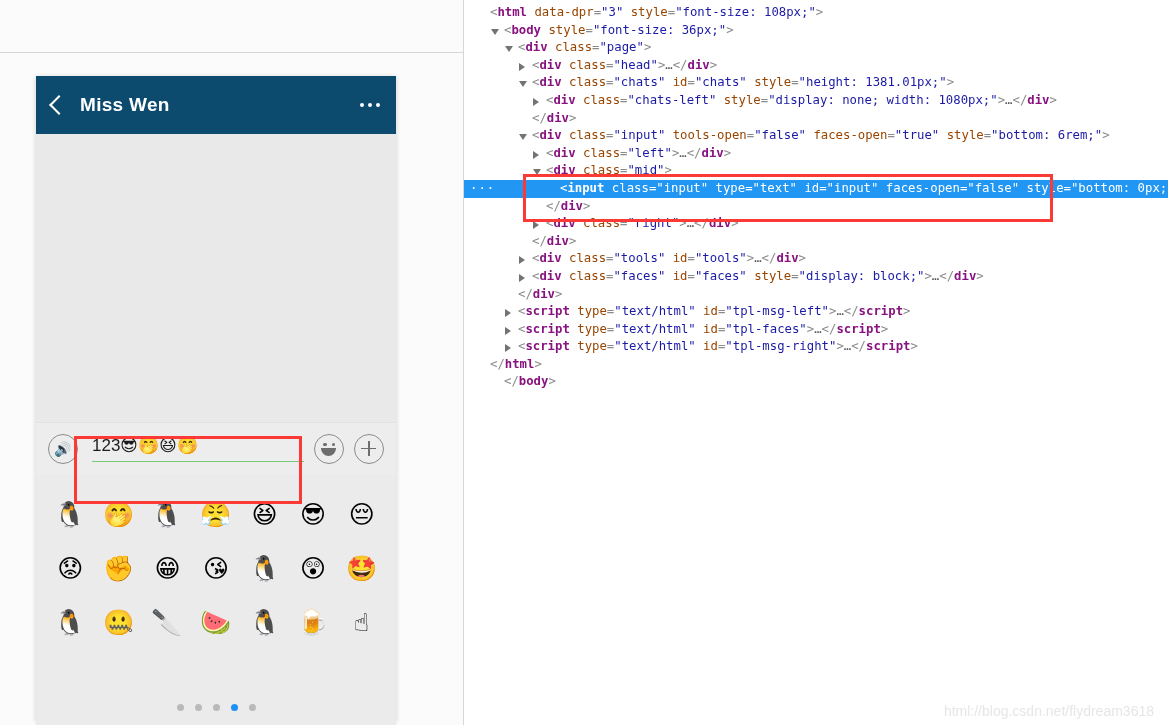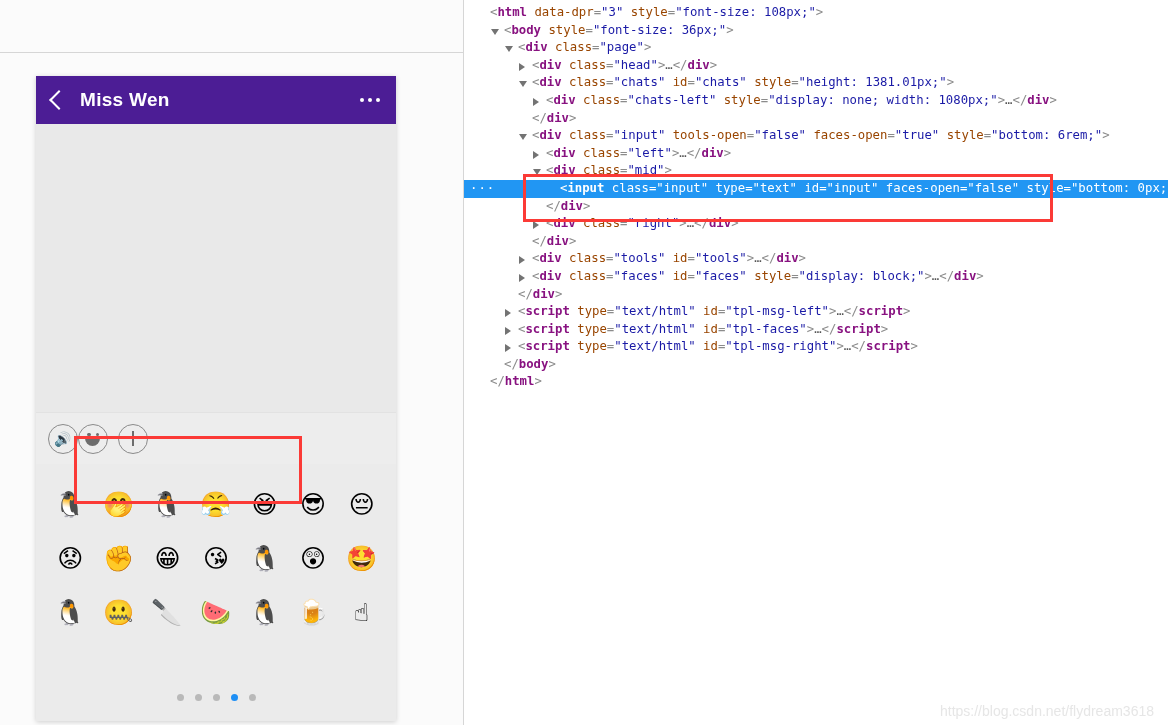--- a/index.html
+++ b/index.html
@@ -23,21 +23,21 @@
   }
 
   
   .phone {
     position: absolute; left: 36px; top: 76px;
     width: 360px; height: 645px;
     background: #e9e9e9;
     box-shadow: 0 1px 5px rgba(0,0,0,.18);
   }
   .phone-head {
-    height: 48px; background: #4c1d95;
+    height: 58px; background: #0c4a6e;
     display: flex; align-items: center; padding: 0 16px;
     color: #fff;
   }
   .back-chevron {
     width: 14px; height: 14px;
     border-left: 2px solid #fff; border-bottom: 2px solid #fff;
     transform: rotate(45deg);
     margin-right: 14px; flex: 0 0 auto;
   }
   .phone-title {
@@ -197,20 +197,23 @@
         <i></i>
     </span>
   </div>
 
   <div class="chat-body"></div>
 
   <div class="input-bar">
     <span class="circ-btn">
       <span class="voice-glyph">🔊</span>
     </span>
+    <div class="input-mid">
+      <input class="input-field" type="text" id="input" value="123😎🤭😆🤭" style="">
+    </div>
     <span class="circ-btn smiley">
       <span class="eye l"></span>
         <span class="eye r"></span>
         <span class="mouth"></span>
     </span>
     <span class="circ-btn plus" style="margin-left:10px"></span>
   </div>
 
   <div class="faces-panel">
     <div class="faces-grid">
@@ -264,19 +267,19 @@
     <div class="code-line sel" style="padding-left: 96px; background: rgb(33, 150, 243);"><span class="ell-gutter">···</span><span class="punc">&lt;</span><span class="tag">input</span><span class="punc"> </span><span class="attr">class</span><span class="punc">=</span><span class="val">"input"</span><span class="punc"> </span><span class="attr">type</span><span class="punc">=</span><span class="val">"text"</span><span class="punc"> </span><span class="attr">id</span><span class="punc">=</span><span class="val">"input"</span><span class="punc"> </span><span class="attr">faces-open</span><span class="punc">=</span><span class="val">"false"</span><span class="punc"> </span><span class="attr">style</span><span class="punc">=</span><span class="val">"bottom: 0px;"</span></div>
     <div class="code-line" style="padding-left: 82px;"><span class="punc">&lt;/</span><span class="tag">div</span><span class="punc">&gt;</span></div>
     <div class="code-line" style="padding-left: 82px;"><span class="tw closed" style="left: 69px;"></span><span class="punc">&lt;</span><span class="tag">div</span><span class="punc"> </span><span class="attr">class</span><span class="punc">=</span><span class="val">"right"</span><span class="punc">&gt;</span><span class="txt">…</span><span class="punc">&lt;/</span><span class="tag">div</span><span class="punc">&gt;</span></div>
     <div class="code-line" style="padding-left: 68px;"><span class="punc">&lt;/</span><span class="tag">div</span><span class="punc">&gt;</span></div>
     <div class="code-line" style="padding-left: 68px;"><span class="tw closed" style="left: 55px;"></span><span class="punc">&lt;</span><span class="tag">div</span><span class="punc"> </span><span class="attr">class</span><span class="punc">=</span><span class="val">"tools"</span><span class="punc"> </span><span class="attr">id</span><span class="punc">=</span><span class="val">"tools"</span><span class="punc">&gt;</span><span class="txt">…</span><span class="punc">&lt;/</span><span class="tag">div</span><span class="punc">&gt;</span></div>
     <div class="code-line" style="padding-left: 68px;"><span class="tw closed" style="left: 55px;"></span><span class="punc">&lt;</span><span class="tag">div</span><span class="punc"> </span><span class="attr">class</span><span class="punc">=</span><span class="val">"faces"</span><span class="punc"> </span><span class="attr">id</span><span class="punc">=</span><span class="val">"faces"</span><span class="punc"> </span><span class="attr">style</span><span class="punc">=</span><span class="val">"display: block;"</span><span class="punc">&gt;</span><span class="txt">…</span><span class="punc">&lt;/</span><span class="tag">div</span><span class="punc">&gt;</span></div>
     <div class="code-line" style="padding-left: 54px;"><span class="punc">&lt;/</span><span class="tag">div</span><span class="punc">&gt;</span></div>
     <div class="code-line" style="padding-left: 54px;"><span class="tw closed" style="left: 41px;"></span><span class="punc">&lt;</span><span class="tag">script</span><span class="punc"> </span><span class="attr">type</span><span class="punc">=</span><span class="val">"text/html"</span><span class="punc"> </span><span class="attr">id</span><span class="punc">=</span><span class="val">"tpl-msg-left"</span><span class="punc">&gt;</span><span class="txt">…</span><span class="punc">&lt;/</span><span class="tag">script</span><span class="punc">&gt;</span></div>
     <div class="code-line" style="padding-left: 54px;"><span class="tw closed" style="left: 41px;"></span><span class="punc">&lt;</span><span class="tag">script</span><span class="punc"> </span><span class="attr">type</span><span class="punc">=</span><span class="val">"text/html"</span><span class="punc"> </span><span class="attr">id</span><span class="punc">=</span><span class="val">"tpl-faces"</span><span class="punc">&gt;</span><span class="txt">…</span><span class="punc">&lt;/</span><span class="tag">script</span><span class="punc">&gt;</span></div>
     <div class="code-line" style="padding-left: 54px;"><span class="tw closed" style="left: 41px;"></span><span class="punc">&lt;</span><span class="tag">script</span><span class="punc"> </span><span class="attr">type</span><span class="punc">=</span><span class="val">"text/html"</span><span class="punc"> </span><span class="attr">id</span><span class="punc">=</span><span class="val">"tpl-msg-right"</span><span class="punc">&gt;</span><span class="txt">…</span><span class="punc">&lt;/</span><span class="tag">script</span><span class="punc">&gt;</span></div>
+    <div class="code-line" style="padding-left: 26px;"><span class="punc">&lt;/</span><span class="tag">html</span><span class="punc">&gt;</span></div>
     <div class="code-line" style="padding-left: 40px;"><span class="punc">&lt;/</span><span class="tag">body</span><span class="punc">&gt;</span></div>
-    <div class="code-line" style="padding-left: 26px;"><span class="punc">&lt;/</span><span class="tag">html</span><span class="punc">&gt;</span></div>
   </div>
 
 <div class="redbox" id="redbox-code"></div>
 
-<div class="watermark">https://blog.csdn.net/flydream3618</div>
+<div class="watermark">html://blog.csdn.net/flydream3618</div>
 
 </body></html>

